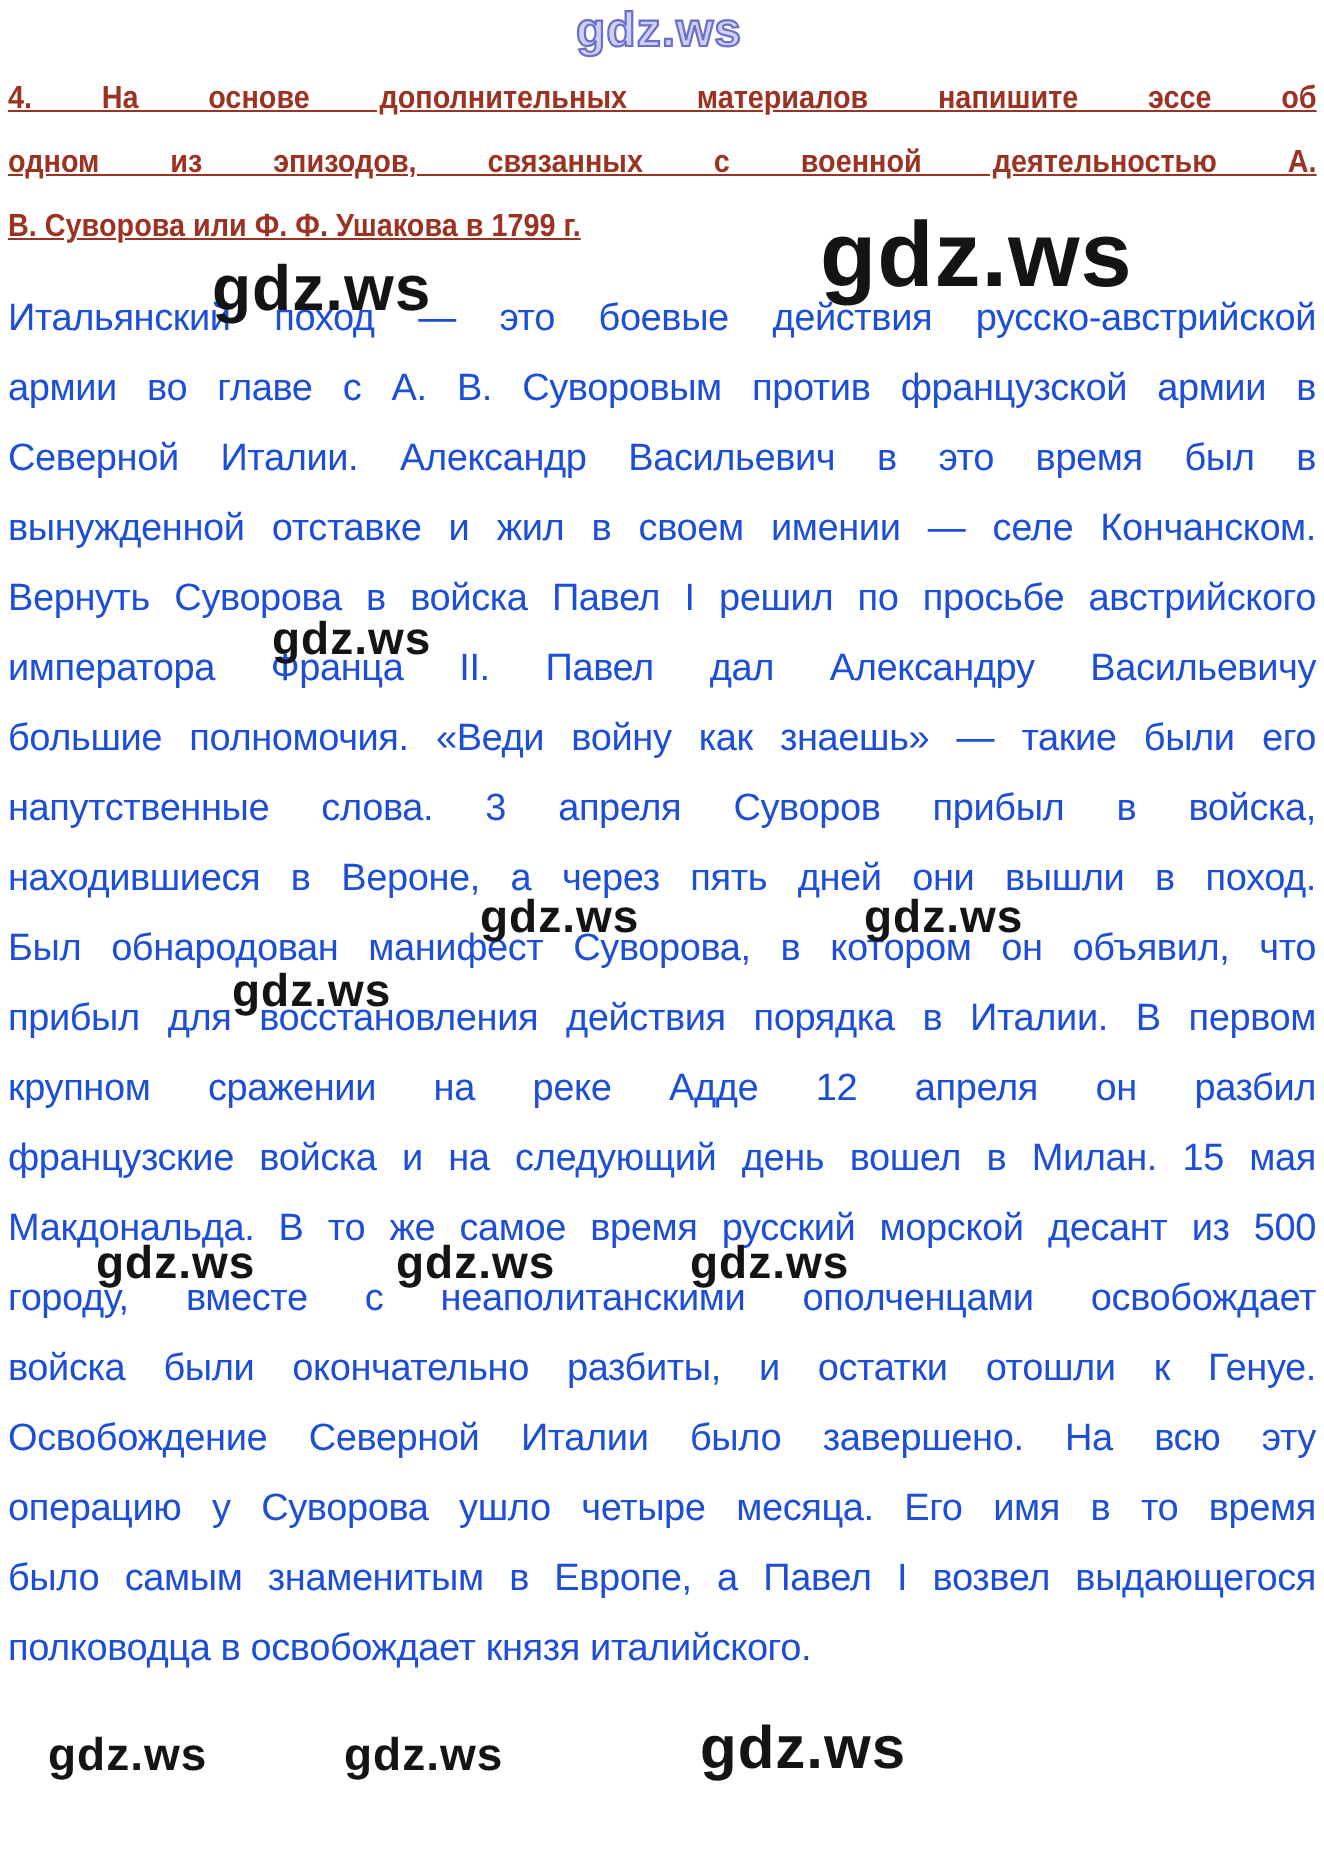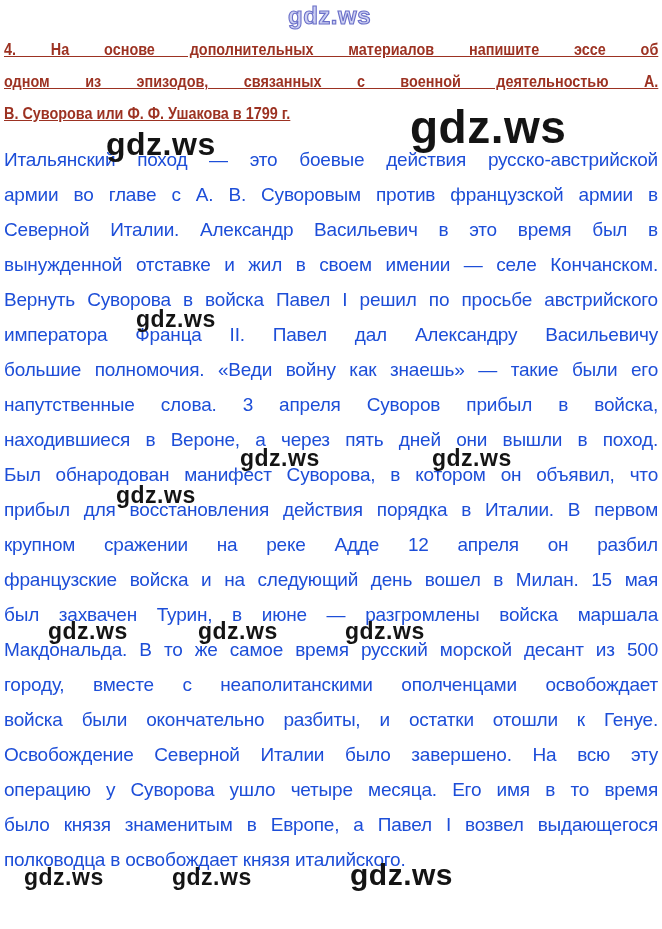--- a/index.html
+++ b/index.html
@@ -71,27 +71,26 @@
       <div class="b-line">вынужденной отставке и жил в своем имении — селе Кончанском.</div>
       <div class="b-line">Вернуть Суворова в войска Павел I решил по просьбе австрийского</div>
       <div class="b-line">императора Франца II. Павел дал Александру Васильевичу</div>
       <div class="b-line">большие полномочия. «Веди войну как знаешь» — такие были его</div>
       <div class="b-line">напутственные слова. 3 апреля Суворов прибыл в войска,</div>
       <div class="b-line">находившиеся в Вероне, а через пять дней они вышли в поход.</div>
       <div class="b-line">Был обнародован манифест Суворова, в котором он объявил, что</div>
       <div class="b-line">прибыл для восстановления действия порядка в Италии. В первом</div>
       <div class="b-line">крупном сражении на реке Адде 12 апреля он разбил</div>
       <div class="b-line">французские войска и на следующий день вошел в Милан. 15 мая</div>
-      <div class="b-line">был захвачен Турин, в июне — разгромлены войска маршала</div>
       <div class="b-line">Макдональда. В то же самое время русский морской десант из 500</div>
       <div class="b-line">городу, вместе с неаполитанскими ополченцами освобождает</div>
       <div class="b-line">войска были окончательно разбиты, и остатки отошли к Генуе.</div>
       <div class="b-line">Освобождение Северной Италии было завершено. На всю эту</div>
       <div class="b-line">операцию у Суворова ушло четыре месяца. Его имя в то время</div>
-      <div class="b-line">было князя знаменитым в Европе, а Павел I возвел выдающегося</div>
+      <div class="b-line">было самым знаменитым в Европе, а Павел I возвел выдающегося</div>
       <div class="b-line last">полководца в освобождает князя италийского.</div>
     </div>
   <div id="watermark-layer">
       <span class="watermark outline" style="left: 288px; top: 2px; font-size: 24px;">gdz.ws</span>
       <span class="watermark big" style="left: 106px; top: 126px; font-size: 32px; color: rgb(20, 20, 20);">gdz.ws</span>
       <span class="watermark big" style="left: 410px; top: 100px; font-size: 46px; color: rgb(20, 20, 20);">gdz.ws</span>
       <span class="watermark" style="left: 136px; top: 306px; font-size: 23px; color: rgb(20, 20, 20);">gdz.ws</span>
       <span class="watermark" style="left: 240px; top: 445px; font-size: 23px; color: rgb(20, 20, 20);">gdz.ws</span>
       <span class="watermark" style="left: 432px; top: 445px; font-size: 23px; color: rgb(20, 20, 20);">gdz.ws</span>
       <span class="watermark" style="left: 116px; top: 482px; font-size: 23px; color: rgb(20, 20, 20);">gdz.ws</span>

